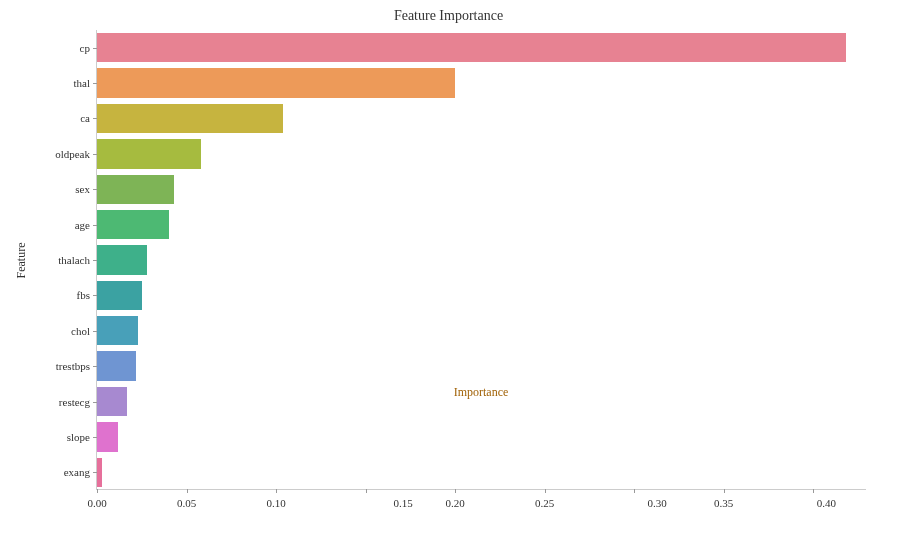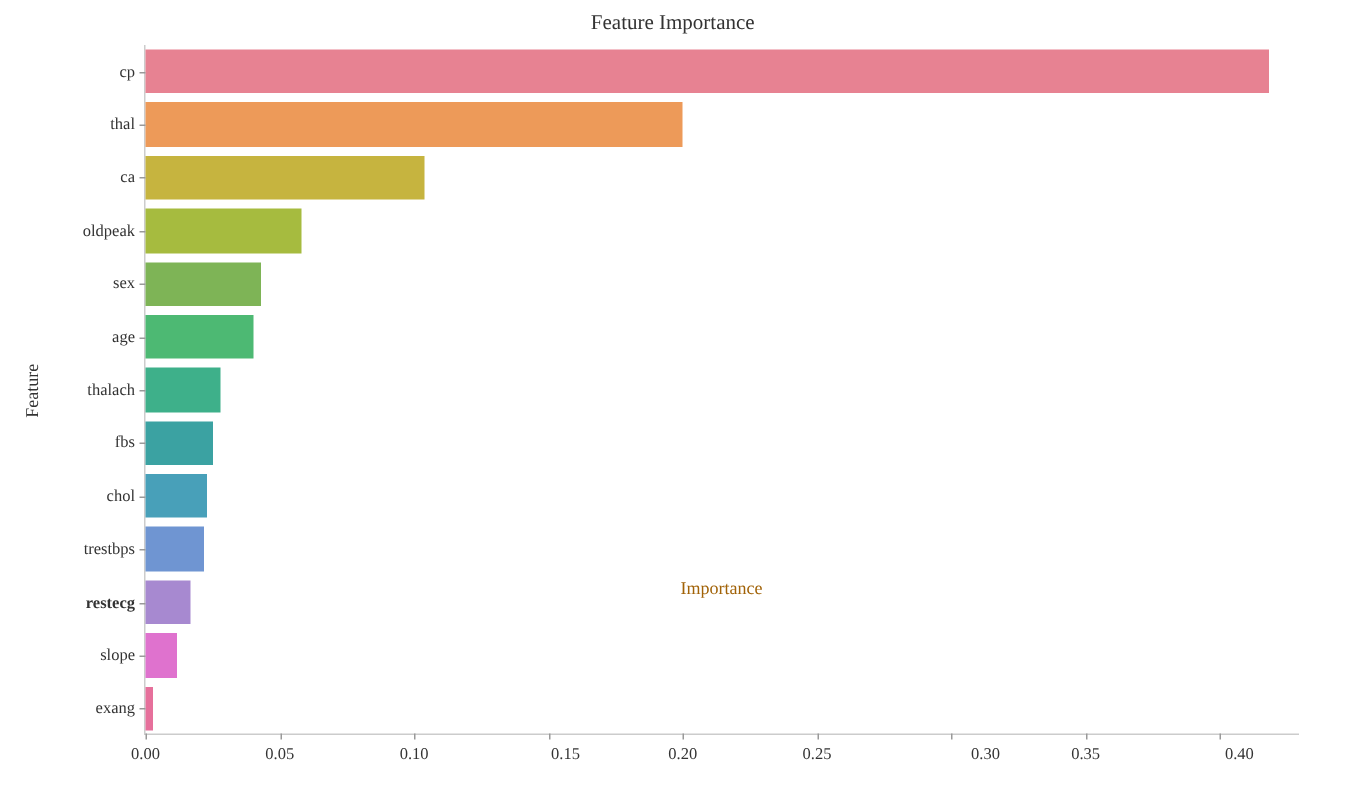--- a/index.html
+++ b/index.html
@@ -128,21 +128,21 @@
       <div class="ytick" style="top: 17.6923px;">cp</div>
       <div class="ytick" style="top: 53.0769px;">thal</div>
       <div class="ytick" style="top: 88.4615px;">ca</div>
       <div class="ytick" style="top: 123.846px;">oldpeak</div>
       <div class="ytick" style="top: 159.231px; margin-left: 36px;">sex</div>
       <div class="ytick" style="top: 194.615px;">age</div>
       <div class="ytick" style="top: 230px; margin-left: 16px;">thalach</div>
       <div class="ytick" style="top: 265.385px;">fbs</div>
       <div class="ytick" style="top: 300.769px;">chol</div>
       <div class="ytick" style="top: 336.154px;">trestbps</div>
-      <div class="ytick" style="top: 371.538px; font-weight: bold;">restecg</div>
+      <div class="ytick" style="top: 371.538px;">restecg</div>
       <div class="ytick" style="top: 406.923px;">slope</div>
       <div class="ytick" style="top: 442.308px;">exang</div>
     </div>
 
   <div class="plot-area" id="plot">
       <div class="bar-row" style="top: 0px; height: 35.3846px;">
         <div class="bar" style="width: 748.512px; background: rgb(231, 130, 146);"></div>
       </div>
       <div class="ytick-mark" style="top: 17.6923px;"></div>
       <div class="bar-row" style="top: 35.3846px; height: 35.3846px;">
@@ -193,21 +193,21 @@
         <div class="bar" style="width: 5.37209px; background: rgb(230, 112, 155);"></div>
       </div>
       <div class="ytick-mark" style="top: 442.308px;"></div>
       <div class="xtick-mark" style="left: 0px;"></div>
       <div class="xtick" style="left: 0px;">0.00</div>
       <div class="xtick-mark" style="left: 89.5349px;"></div>
       <div class="xtick" style="left: 89.5349px;">0.05</div>
       <div class="xtick-mark" style="left: 179.07px;"></div>
       <div class="xtick" style="left: 179.07px;">0.10</div>
       <div class="xtick-mark" style="left: 268.605px;"></div>
-      <div class="xtick" style="left: 256px; padding-left: 48px;">0.15</div>
+      <div class="xtick" style="left: 282px; padding-left: 48px;">0.15</div>
       <div class="xtick-mark" style="left: 358.14px;"></div>
       <div class="xtick" style="left: 358.14px;">0.20</div>
       <div class="xtick-mark" style="left: 447.674px;"></div>
       <div class="xtick" style="left: 447.674px;">0.25</div>
       <div class="xtick-mark" style="left: 537.209px;"></div>
       <div class="xtick" style="left: 560px;">0.30</div>
       <div class="xtick-mark" style="left: 626.744px;"></div>
       <div class="xtick" style="left: 626.744px;">0.35</div>
       <div class="xtick-mark" style="left: 716.279px;"></div>
       <div class="xtick" style="left: 716.279px; padding-left: 26px;">0.40</div>

